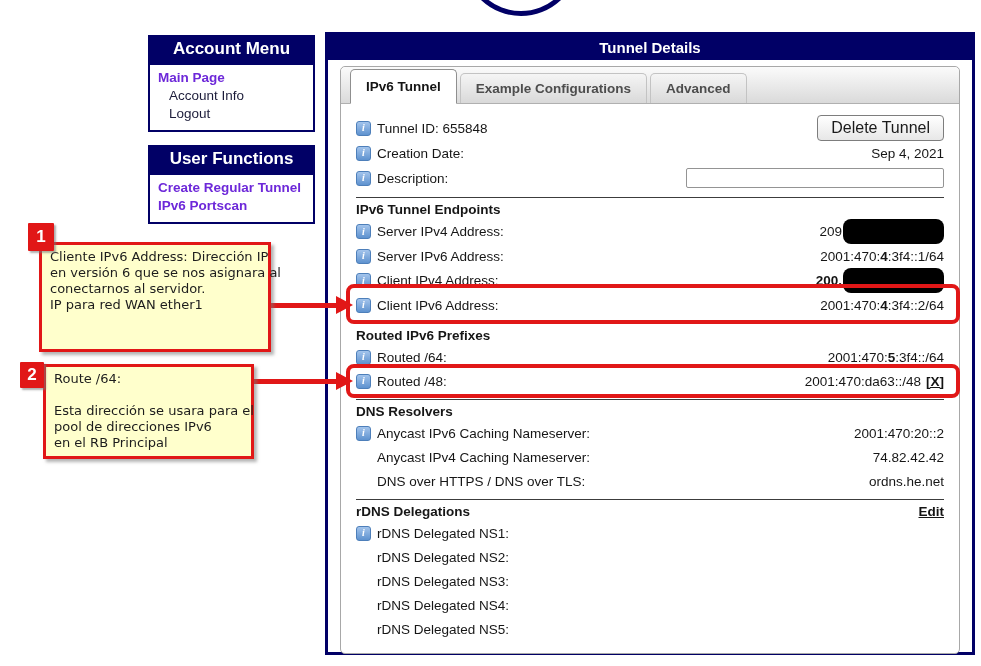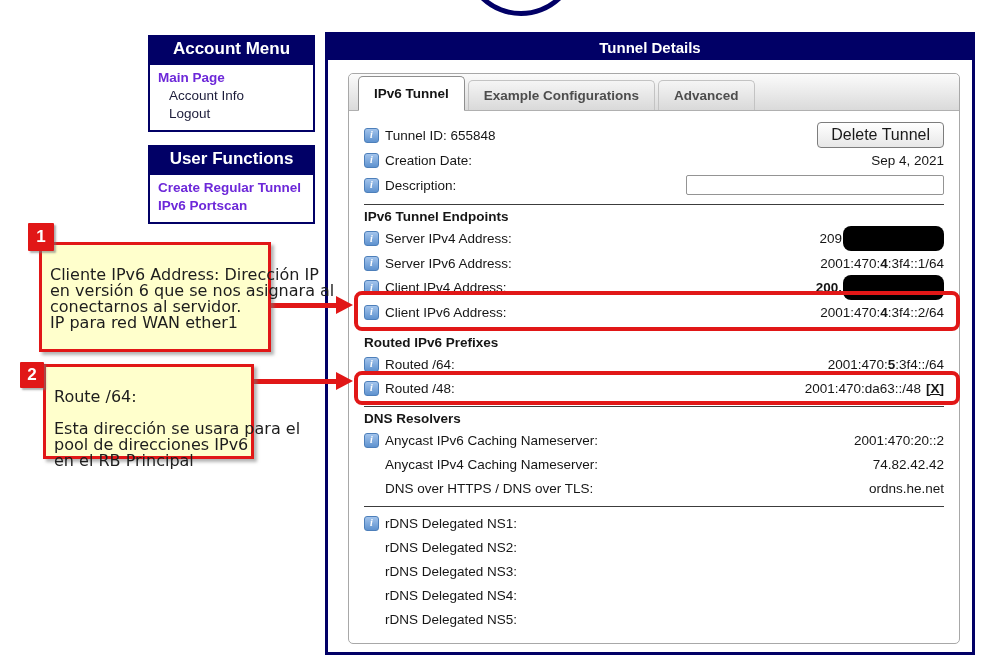--- a/index.html
+++ b/index.html
@@ -29,21 +29,21 @@
   .sidebar-gap{height:13px;}
   
   .panel{
     position:absolute;left:325px;top:32px;width:650px;height:623px;
     box-sizing:border-box;border:3px solid #010066;background:#fff;
   }
   .panel-title{
     background:#010066;color:#fff;font-weight:bold;font-size:15px;
     text-align:center;height:25px;line-height:25px;
   }
-  .panel-body{padding:13px 12px 0;margin-left:8px;}
+  .panel-body{padding:6px 12px 0;}
   .tabs-widget{
     border:1px solid #a8a8a8;border-radius:5px;background:#fff;
   }
   .tab-bar{
     display:flex;align-items:flex-end;gap:3px;box-sizing:border-box;
     height:37px;padding:5px 6px 0 9px;
     background:linear-gradient(#fbfbfb,#dadada);
     border-bottom:1px solid #b0b0b0;border-radius:5px 5px 0 0;
   }
   .tab{
@@ -91,22 +91,22 @@
   .highlight1::after,.highlight2::after{
     content:"";position:absolute;pointer-events:none;
     border:4px solid #e11717;border-radius:8px;z-index:5;
   }
   .highlight1::after{left:-10px;right:-16px;top:-9px;bottom:-7px;}
   .highlight2::after{left:-10px;right:-16px;top:-5px;bottom:-5px;}
   
   .note{
     position:absolute;background:#ffffcc;border:3px solid #e11717;
     box-shadow:3px 3px 3px rgba(120,120,120,.55);
-    font-family:"DejaVu Sans",sans-serif;font-size:16px;color:#1d1d1d;
-    padding:22px 8px;box-sizing:border-box;z-index:10;
+    font-family:"DejaVu Sans",sans-serif;font-size:13px;color:#1d1d1d;
+    padding:4px 8px;box-sizing:border-box;z-index:10;
   }
   .note-line{min-height:16px;line-height:16px;white-space:nowrap;}
   .num-tab{
     position:absolute;background:#e11717;color:#fff;font-weight:bold;
     font-size:17px;display:flex;align-items:center;justify-content:center;
     box-shadow:2px 2px 2px rgba(120,120,120,.6);z-index:11;border-radius:1px;
   }
   .arrow-line{position:absolute;height:5px;background:#e11717;z-index:9;}
   .arrow-head{
     position:absolute;width:0;height:0;z-index:9;
@@ -275,20 +275,24 @@
             <span class="icon-space"></span>
             <span>DNS over HTTPS / DNS over TLS:</span>
           </div>
           <div class="row-right">
             <span class="value">ordns.he.net</span>
           </div>
         </div>
 
         <hr class="sep">
 
+        <div class="section-title">
+          <span>rDNS Delegations</span>
+          <span class="link" style="margin-left:auto;">Edit</span>
+        </div>
 
         <div class="row">
           <div class="row-left">
             <span class="info-icon">i</span>
             <span>rDNS Delegated NS1:</span>
           </div>
         </div>
         <div class="row">
           <div class="row-left">
               <span class="icon-space"></span>

